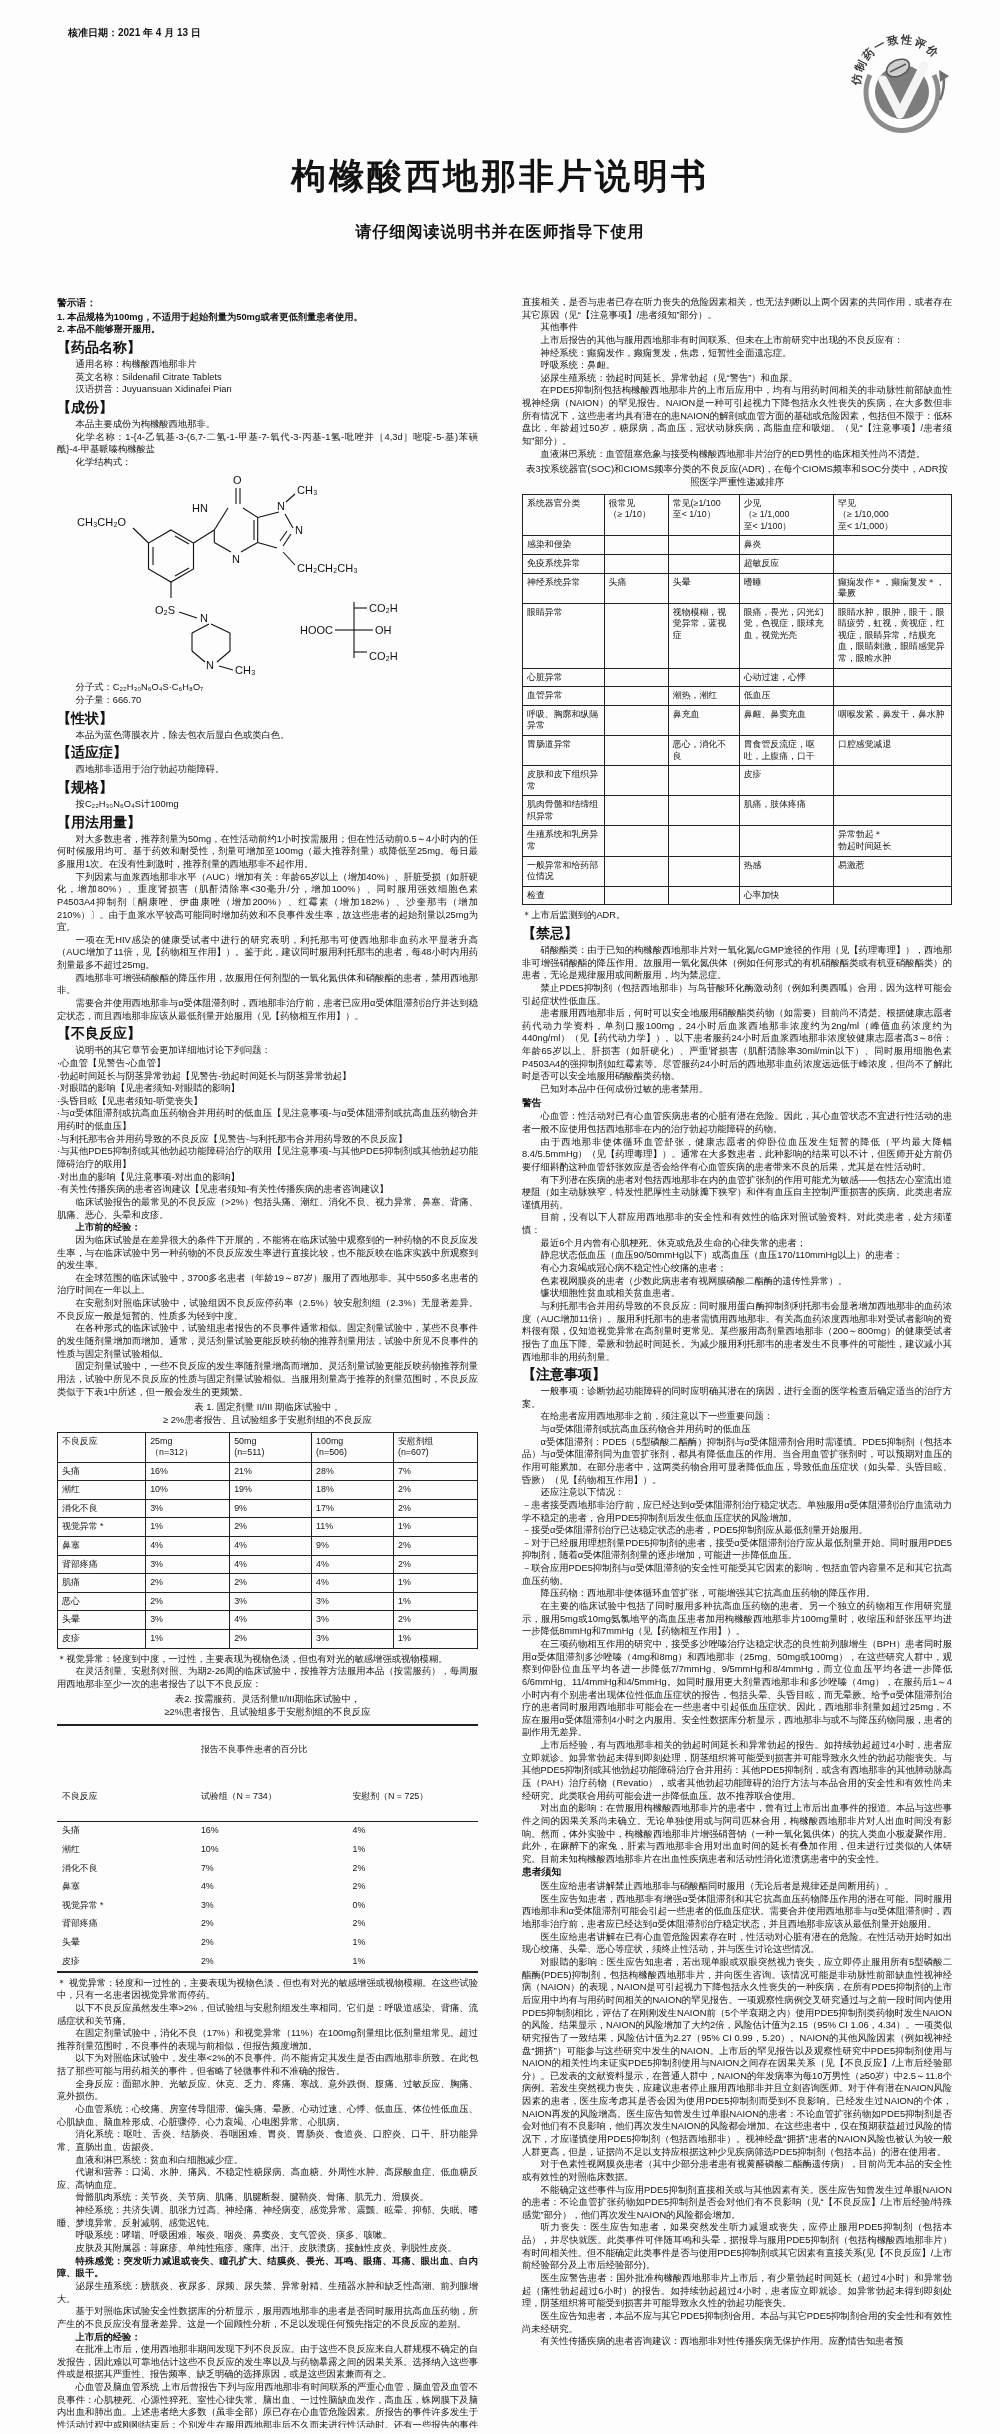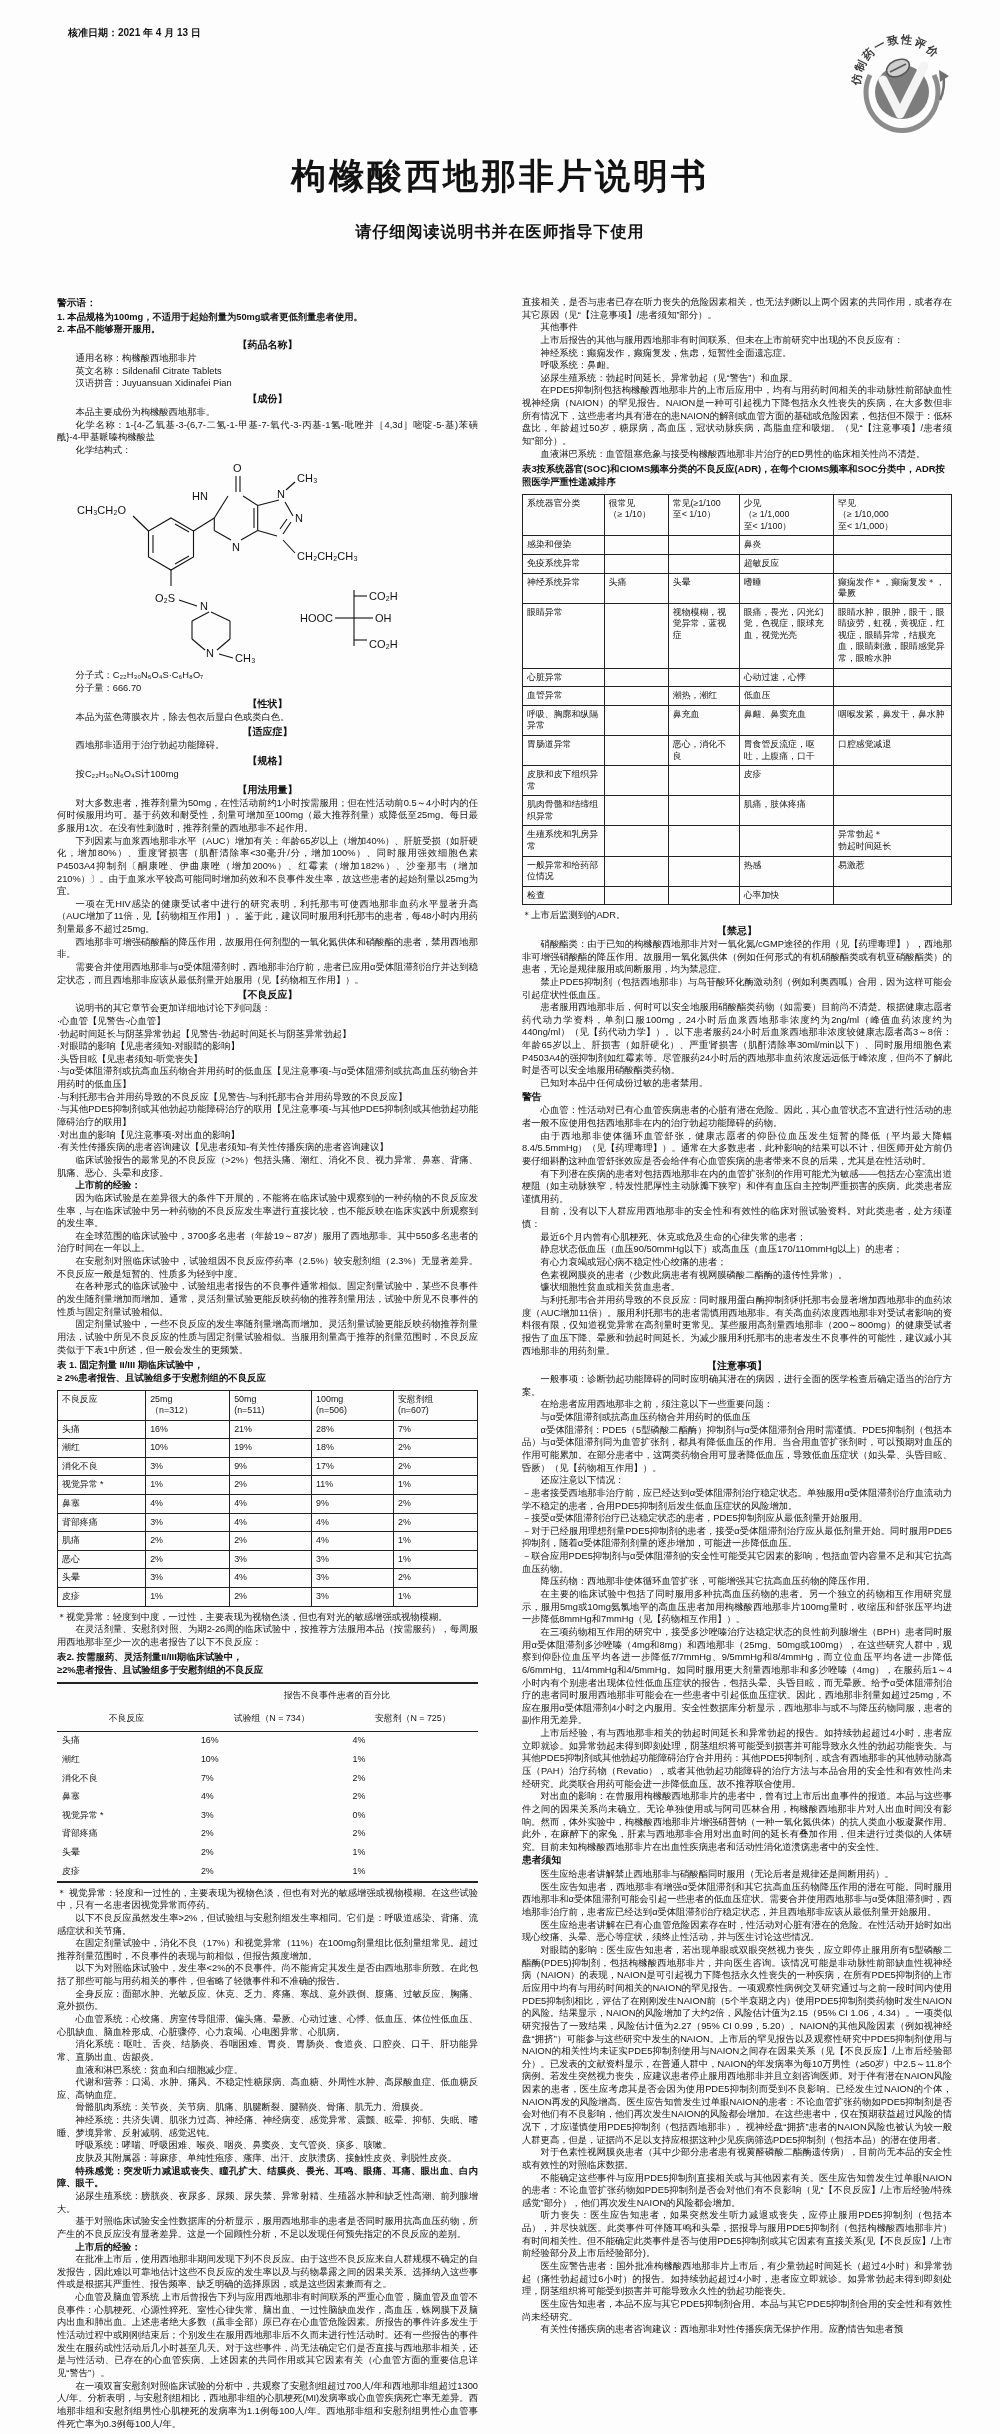--- a/index.html
+++ b/index.html
@@ -10,28 +10,28 @@
              font-size:35px;font-weight:bold;letter-spacing:3px;}
   #doc-subtitle{position:absolute;top:222px;left:0;width:100%;text-align:center;
                 font-size:16px;font-weight:bold;letter-spacing:1px;}
   #badge{position:absolute;left:850px;top:20px;width:104px;height:118px;}
   .col{position:absolute;top:296px;height:2132px;overflow:hidden;}
   #left-col{left:57px;width:421px;}
   #right-col{left:522px;width:430px;}
   .para{font-size:9.3px;line-height:1.36;text-align:justify;}
   .ind{text-indent:2em;}
   .bold{font-weight:bold;}
-  .sec-h{font-size:10px;font-weight:bold;line-height:1.5;margin-top:1px;text-align:center;}
+  .sec-h{font-size:14px;font-weight:bold;line-height:1.5;margin-top:1px;}
   .sub-h{font-size:9.8px;font-weight:bold;line-height:1.5;}
-  .tbl-title{text-align:left;font-weight:bold;font-size:9.4px;line-height:1.35;margin-top:3px;}
+  .tbl-title{text-align:center;font-weight:normal;font-size:9.4px;line-height:1.35;margin-top:3px;}
   table.tbl{border-collapse:collapse;width:100%;font-size:8.9px;margin:5px 0 4px 0;}
   table.tbl.grid th,table.tbl.grid td{border:1px solid #222;padding:3px 4px;vertical-align:top;
       white-space:pre-line;text-align:left;font-weight:normal;line-height:1.3;}
   table.tbl.rule{border-top:2px solid #222;border-bottom:2px solid #222;}
-  table.tbl.rule th{text-align:center;font-weight:normal;padding:6px 5px;vertical-align:bottom;line-height:1.3;}
+  table.tbl.rule th{text-align:left;font-weight:normal;padding:18px 5px;vertical-align:bottom;line-height:1.3;}
   table.tbl.rule th.underlined{border-bottom:1.4px solid #222;}
   table.tbl.rule td{padding:3.5px 5px;line-height:1.3;}
   #chem-figure{margin:2px 0 2px 14px;display:none;}
   #chem-figure svg text{font-size:11px;fill:#111;}
   #chem-figure svg path,#chem-figure svg line,#chem-figure svg polygon{stroke:#111;stroke-width:1.1;fill:none;}
 </style>
 </head>
 <body>
 
 <div id="approval-date">核准日期：2021 年 4 月 13 日</div>

